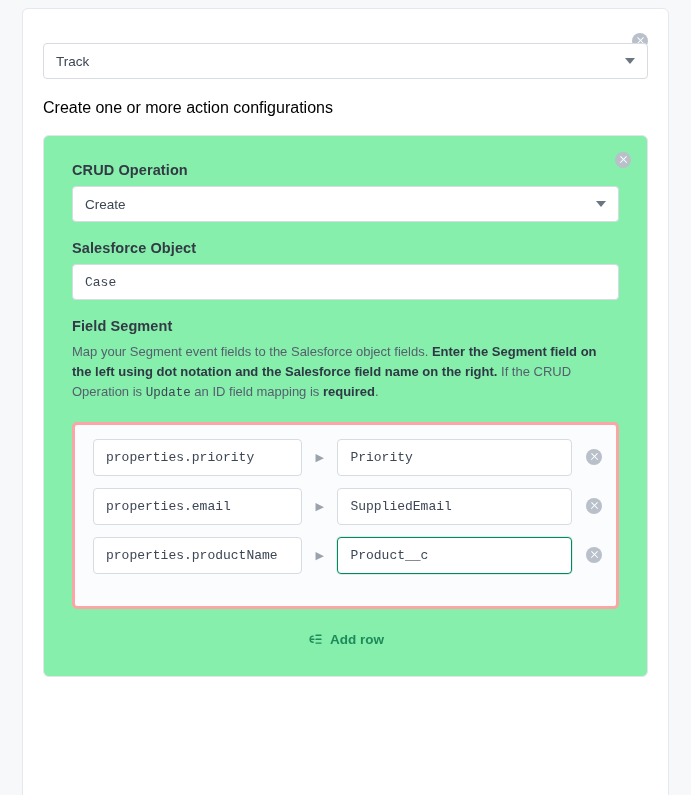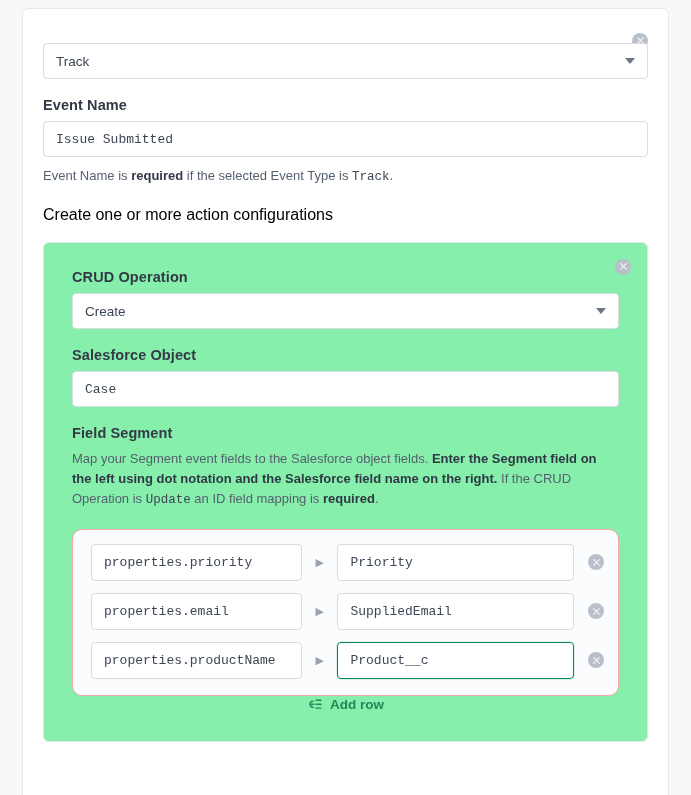--- a/index.html
+++ b/index.html
@@ -141,31 +141,31 @@
 
   .mapping-desc {
     font-size: 13px;
     color: #55606d;
     line-height: 1.55;
     margin: 8px 0 18px 0;
   }
   .mapping-desc b { font-weight: 700; color: #2f3845; text-align: right; }
 
   .mappings-box {
-    border: 1px solid #fca5a5;
-    border-radius: 10px;
+    border: 3px solid #fca5a5;
+    border-radius: 5px;
     background: #fbfcfd;
-    padding: 14px 14px 16px 18px;
+    padding: 14px 14px 24px 18px;
   }
   .map-row {
     display: flex;
     align-items: center;
     margin-bottom: 12px;
   }
-  .map-row:last-child { margin-bottom: 0; }
+  .map-row:last-child { margin-bottom: 8px; }
   .map-input {
     box-sizing: border-box;
     height: 37px;
     border: 1px solid #d7dce3;
     border-radius: 4px;
     background: #ffffff;
     font-family: "Liberation Mono", monospace;
     font-size: 13px;
     color: #3c4654;
     display: flex;
@@ -190,20 +190,21 @@
   .map-remove {
     margin-left: 14px;
     width: 16px;
     height: 16px;
     cursor: pointer;
   }
   .addrow-wrap {
     display: flex;
     align-items: center;
     justify-content: center;
+    margin-top: 22px;
   }
   .addrow {
     display: inline-flex;
     align-items: center;
     gap: 8px;
     color: #1e8a5a;
     font-size: 13.5px;
     font-weight: 700;
     cursor: pointer;
     background: none;
@@ -225,27 +226,20 @@
 
     <div class="body-wrap">
 
       <div class="field-block">
         <div class="select">
           <span>Track</span>
           <span class="caret"></span>
         </div>
       </div>
 
-      <div class="field-block">
-        <div class="label">Event Name</div>
-        <div class="textinput">
-          <span>Issue Submitted</span>
-        </div>
-        <p class="helptext"><span>Event Name is </span><b>required</b><span> if the selected Event Type is </span><span class="mono">Track</span><span>.</span></p>
-      </div>
 
       <p class="subtle-note">Create one or more action configurations</p>
 
       <div class="action-card">
 
         <div class="action-close">
           <span class="close-circle"></span>
         </div>
 
         <div class="field-block">

